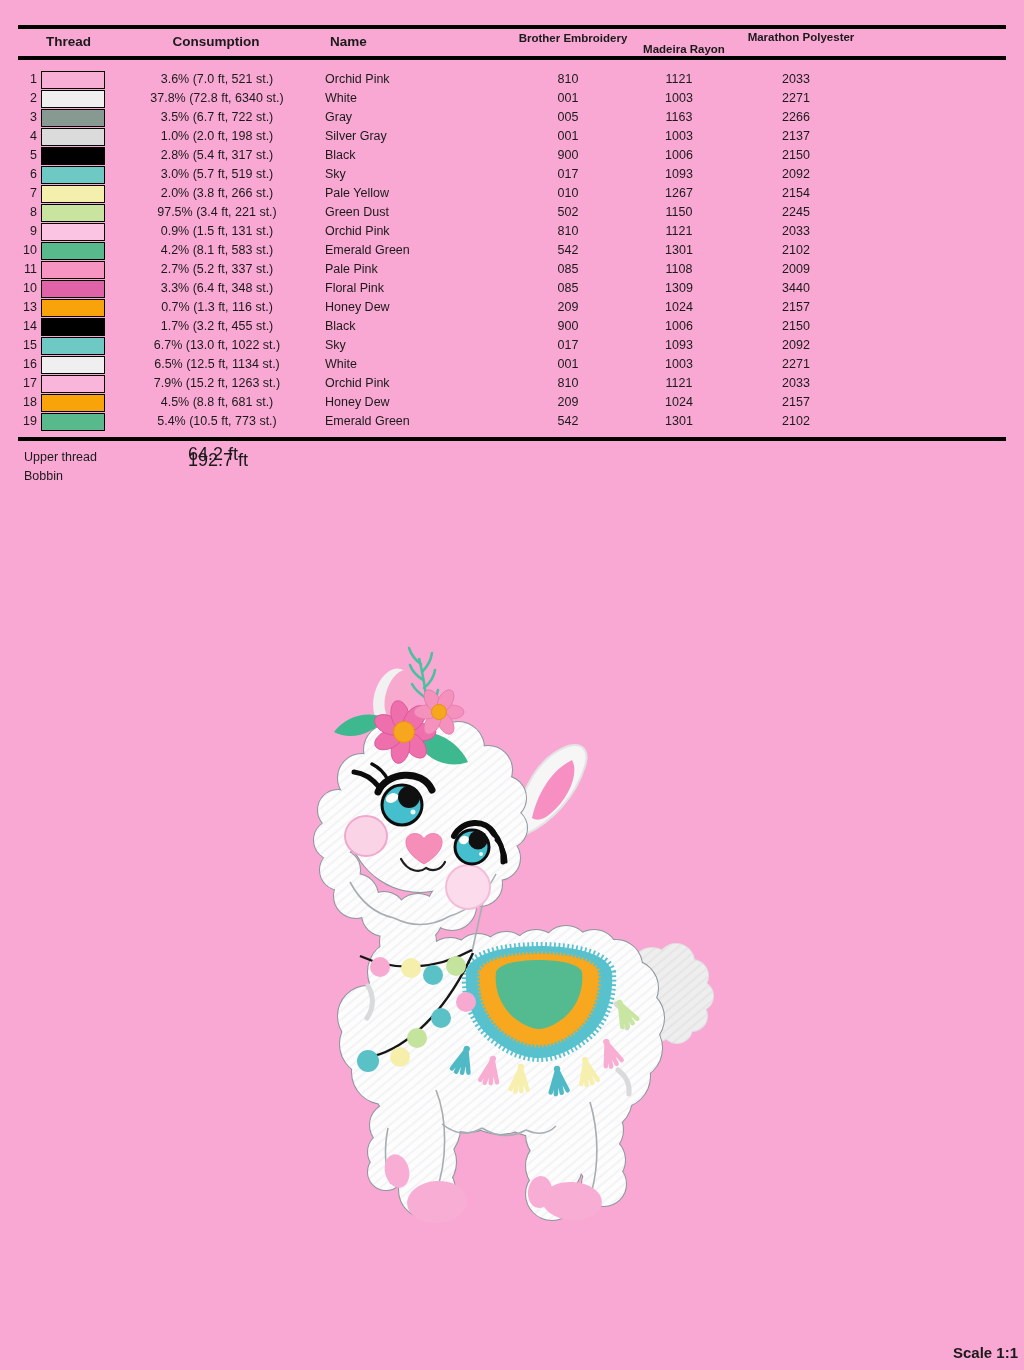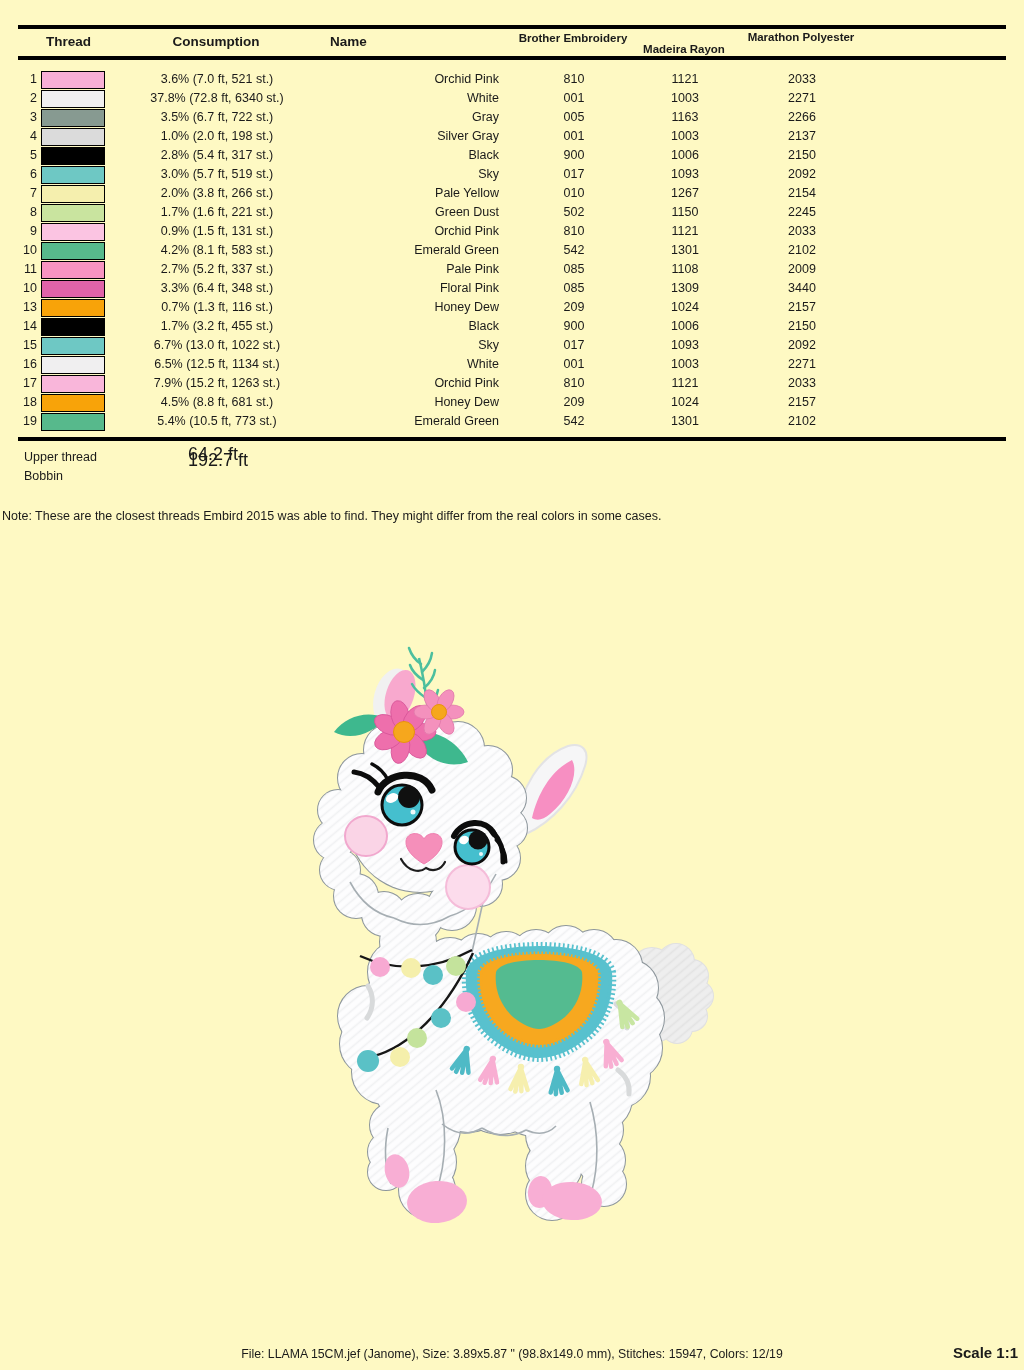--- a/index.html
+++ b/index.html
@@ -1,26 +1,26 @@
 <!DOCTYPE html>
 <html><head>
 <meta charset="utf-8">
 <style>
   html,body{margin:0;padding:0;background:#fff;}
-  #page{position:relative;width:1024px;height:1370px;background:#fef9c3;overflow:hidden;
+  #page{position:relative;width:1024px;height:1370px;background:#f9a8d4;overflow:hidden;
         font-family:"Liberation Sans","DejaVu Sans",sans-serif;color:#1a1a1a;}
   .rule{position:absolute;left:18px;width:988px;height:4px;background:#000;}
   .hdr{position:absolute;font-weight:bold;font-size:13.5px;}
   .hdr-sm{position:absolute;font-weight:bold;font-size:11.5px;text-align:center;}
   #rows{position:absolute;left:2px;top:70px;width:1000px;}
   .trow{display:flex;height:19px;line-height:19px;font-size:12.5px;}
   .c-num{width:38px;text-align:right;padding-right:3px;box-sizing:border-box;}
   .c-swatch{width:62px;height:16px;border:1px solid #000;margin:1px 0 0 1px;}
   .c-cons{width:200px;margin-left:12px;text-align:center;}
-  .c-name{width:168px;margin-left:14px;text-align:right;}
+  .c-name{width:168px;margin-left:8px;text-align:left;}
   .c-bro{width:150px;text-align:center;}
   .c-mad{width:72px;text-align:center;}
   .c-mar{width:162px;text-align:center;}
   .sumlbl{position:absolute;left:24px;font-size:12.5px;}
   .sumval{position:absolute;left:188px;font-size:18px;}
   #note{position:absolute;left:2px;top:509px;font-size:12.5px;}
   #llama{position:absolute;left:300px;top:620px;width:460px;height:640px;}
   #footer-info{position:absolute;left:0;top:1347px;width:1024px;text-align:center;font-size:12.3px;}
   #footer-scale{position:absolute;right:6px;top:1344px;font-size:15px;font-weight:bold;}
 </style>
@@ -107,21 +107,21 @@
       <div class="c-cons">2.0% (3.8 ft, 266 st.)</div>
       <div class="c-name">Pale Yellow</div>
       <div class="c-bro">010</div>
       <div class="c-mad">1267</div>
       <div class="c-mar">2154</div>
     </div>
 
     <div class="trow">
       <div class="c-num">8</div>
       <div class="c-swatch" style="background: rgb(201, 228, 159);"></div>
-      <div class="c-cons">1.7% (1.6 ft, 221 st.)</div>
+      <div class="c-cons">97.5% (3.4 ft, 221 st.)</div>
       <div class="c-name">Green Dust</div>
       <div class="c-bro">502</div>
       <div class="c-mad">1150</div>
       <div class="c-mar">2245</div>
     </div>
 
     <div class="trow">
       <div class="c-num">9</div>
       <div class="c-swatch" style="background: rgb(251, 196, 226);"></div>
       <div class="c-cons">0.9% (1.5 ft, 131 st.)</div>
@@ -232,21 +232,20 @@
     </div>
   </div>
 
   <div class="rule" style="top:437px"></div>
 
   <div class="sumlbl" style="top:450px">Upper thread</div>
   <div class="sumval" style="top:450px">192.7 ft</div>
   <div class="sumlbl" style="top:469px">Bobbin</div>
   <div class="sumval" style="top:444px">64.2 ft</div>
 
-  <div id="note">Note: These are the closest threads Embird 2015 was able to find. They might differ from the real colors in some cases.</div>
 
   <svg id="llama" viewBox="0 0 460 640" aria-label="llama embroidery design">
     <defs>
       <pattern id="wool" width="7" height="7" patternUnits="userSpaceOnUse" patternTransform="rotate(-40)">
         <rect width="7" height="7" fill="#fdfdfe"></rect>
           <path d="M0 3.5 H7" stroke="#f0f1f3" stroke-width="1.6"></path>
       </pattern>
       <pattern id="woolg" width="7" height="7" patternUnits="userSpaceOnUse" patternTransform="rotate(-40)">
         <rect width="7" height="7" fill="#eeeeee"></rect>
           <path d="M0 3.5 H7" stroke="#e3e3e3" stroke-width="1.6"></path>
@@ -464,15 +463,14 @@
       <circle cx="133" cy="355" r="10" fill="#5ac1c6"></circle>
         <circle cx="156" cy="346" r="10" fill="#c4e39c"></circle>
       <circle cx="68" cy="441" r="11" fill="#5ac1c6"></circle>
         <circle cx="100" cy="437" r="10" fill="#f5efab"></circle>
       <circle cx="117" cy="418" r="10" fill="#c4e39c"></circle>
         <circle cx="141" cy="398" r="10" fill="#5ac1c6"></circle>
       <circle cx="166" cy="382" r="10" fill="#f7a9d2"></circle>
     </g>
   </svg>
 
-  <div id="footer-info">File: LLAMA 15CM.jef (Janome), Size: 3.89x5.87 " (98.8x149.0 mm), Stitches: 15947, Colors: 12/19</div>
   <div id="footer-scale">Scale 1:1</div>
 </div>
 
 </body></html>

